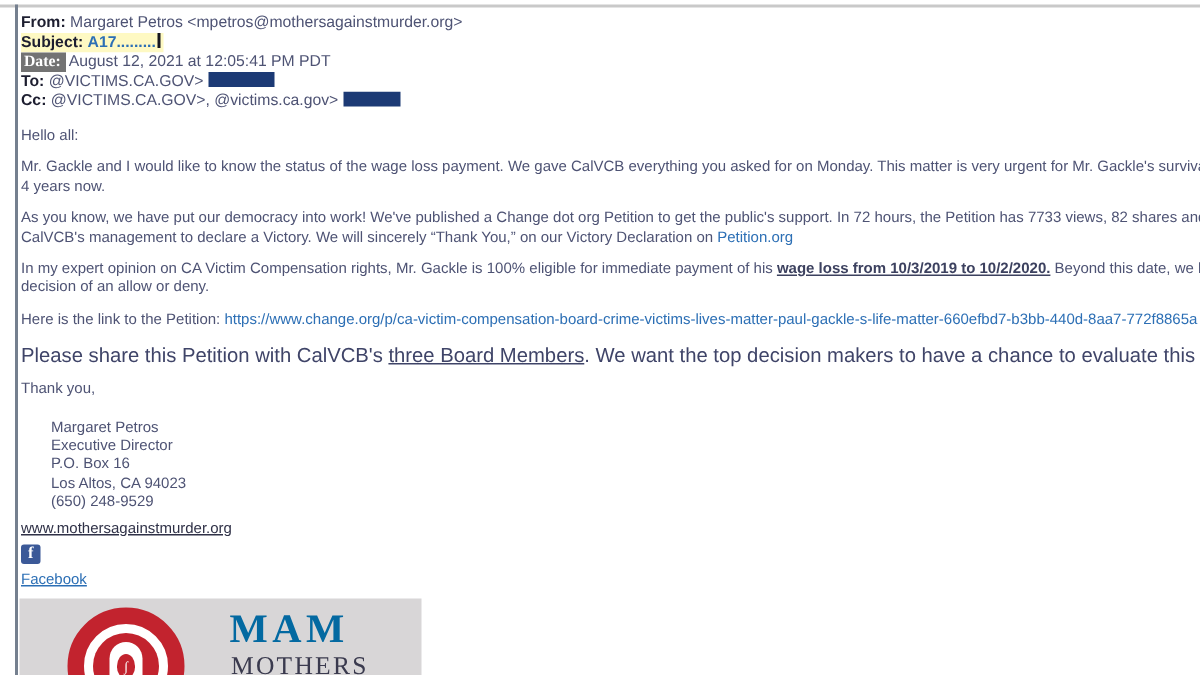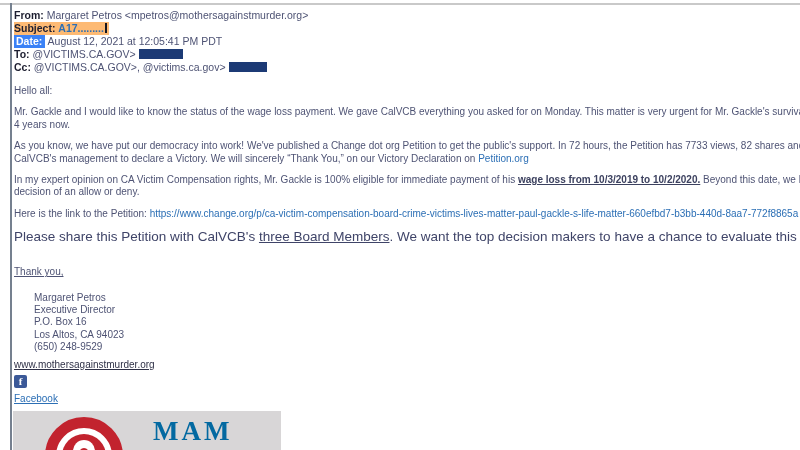--- a/index.html
+++ b/index.html
@@ -4,24 +4,24 @@
 <style>
   html,body{margin:0;padding:0;}
   body{width:800px;height:450px;overflow:hidden;position:relative;background:#ffffff;
        font-family:"Liberation Sans","DejaVu Sans",sans-serif;}
   .topline{position:absolute;top:3px;left:0;width:800px;height:2px;background:#c9c9c9;}
   .leftline{position:absolute;top:3px;left:10px;width:2px;height:447px;background:#75808f;}
   .content{position:absolute;left:14px;top:9px;width:786px;}
   
   .hrow{font-size:10.5px;line-height:13px;white-space:nowrap;overflow:hidden;color:#4e5374;}
   .hlabel{font-weight:bold;color:#1d1e30;}
-  .subjwrap{background:#fdba74;padding:0 2px 1px 3px;margin-left:-3px;}
+  .subjwrap{background:#fef9c3;padding:0 2px 1px 3px;margin-left:-3px;}
   .subjval{color:#2c6fb5;font-weight:bold;}
   .caret{display:inline-block;width:2px;height:10px;background:#15161f;vertical-align:-1px;margin-left:1px;}
-  .datechip{background:#3b82f6;color:#ffffff;padding:5px 3px 1px 2px;}
+  .datechip{background:#737373;color:#ffffff;padding:5px 3px 1px 2px;font-family:Liberation Serif, serif;}
   .redact{display:inline-block;height:10px;background:#1c3a75;vertical-align:-1px;margin-left:3px;}
   .redact.to{width:44px;}
   .redact.cc{width:38px;}
   
   .emailbody{margin-top:11px;}
   .bodyline{font-size:10px;line-height:12.4px;color:#4e5374;white-space:nowrap;overflow:hidden;}
   .bodyline.large{font-size:13.5px;line-height:17px;color:#3f4468;margin-bottom:2px;}
   .lnk{color:#2c6fb5;cursor:pointer;}
   .und{text-decoration:underline;}
   .bund{font-weight:bold;text-decoration:underline;color:#3c415f;}
@@ -81,21 +81,21 @@
   <div class="emailbody">
       <div class="bodyline"><span>Hello all:</span></div>
       <div class="bodyline" style="margin-top: 9px;"><span>Mr. Gackle and I would like to know the status of the wage loss payment. We gave CalVCB everything you asked for on Monday. This matter is very urgent for Mr. Gackle's survival</span></div>
       <div class="bodyline"><span>4 years now.</span></div>
       <div class="bodyline" style="margin-top: 9px;"><span>As you know, we have put our democracy into work! We've published a Change dot org Petition to get the public's support. In 72 hours, the Petition has 7733 views, 82 shares and</span></div>
       <div class="bodyline"><span>CalVCB's management to declare a Victory. We will sincerely “Thank You,” on our Victory Declaration on </span><span class="lnk">Petition.org</span></div>
       <div class="bodyline" style="margin-top: 9px;"><span>In my expert opinion on CA Victim Compensation rights, Mr. Gackle is 100% eligible for immediate payment of his </span><span class="bund">wage loss from 10/3/2019 to 10/2/2020.</span><span> Beyond this date, we have</span></div>
       <div class="bodyline"><span>decision of an allow or deny.</span></div>
       <div class="bodyline" style="margin-top: 9px;"><span>Here is the link to the Petition:  </span><span class="lnk">https://www.change.org/p/ca-victim-compensation-board-crime-victims-lives-matter-paul-gackle-s-life-matter-660efbd7-b3bb-440d-8aa7-772f8865a</span></div>
       <div class="bodyline large" style="margin-top: 8px;"><span>Please share this Petition with CalVCB's </span><span class="und">three Board Members</span><span>. We want the top decision makers to have a chance to evaluate this case</span></div>
-      <div class="bodyline" style="margin-top: 21px; text-decoration: underline;"><span>Thank you,</span></div>
+      <div class="bodyline" style="margin-top: 9px;"><span>Thank you,</span></div>
     </div>
 
   
   <div class="sig">
       <div class="sigline">Margaret Petros</div>
       <div class="sigline">Executive Director</div>
       <div class="sigline">P.O. Box 16</div>
       <div class="sigline">Los Altos, CA 94023</div>
       <div class="sigline">(650) 248-9529</div>
     </div>

